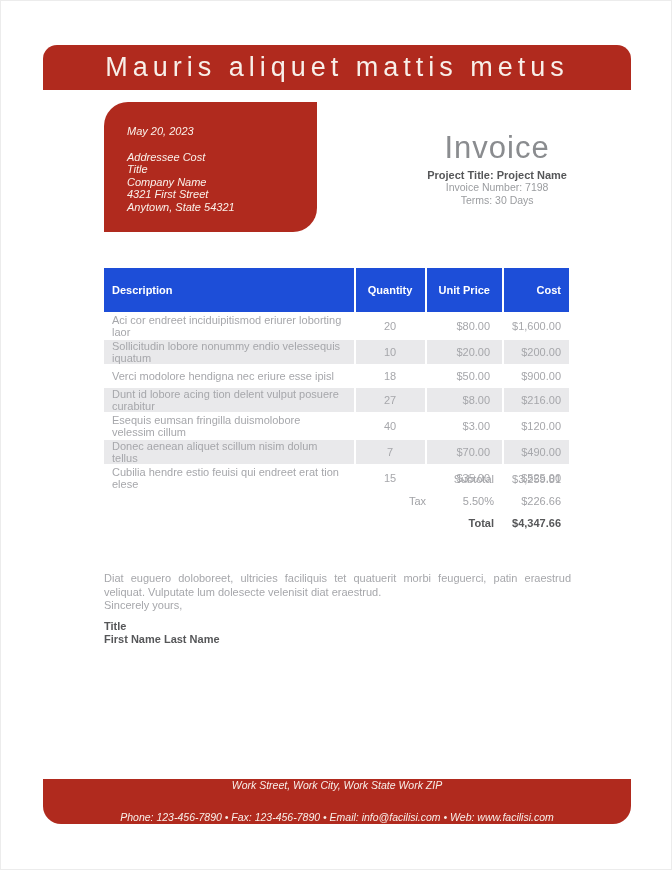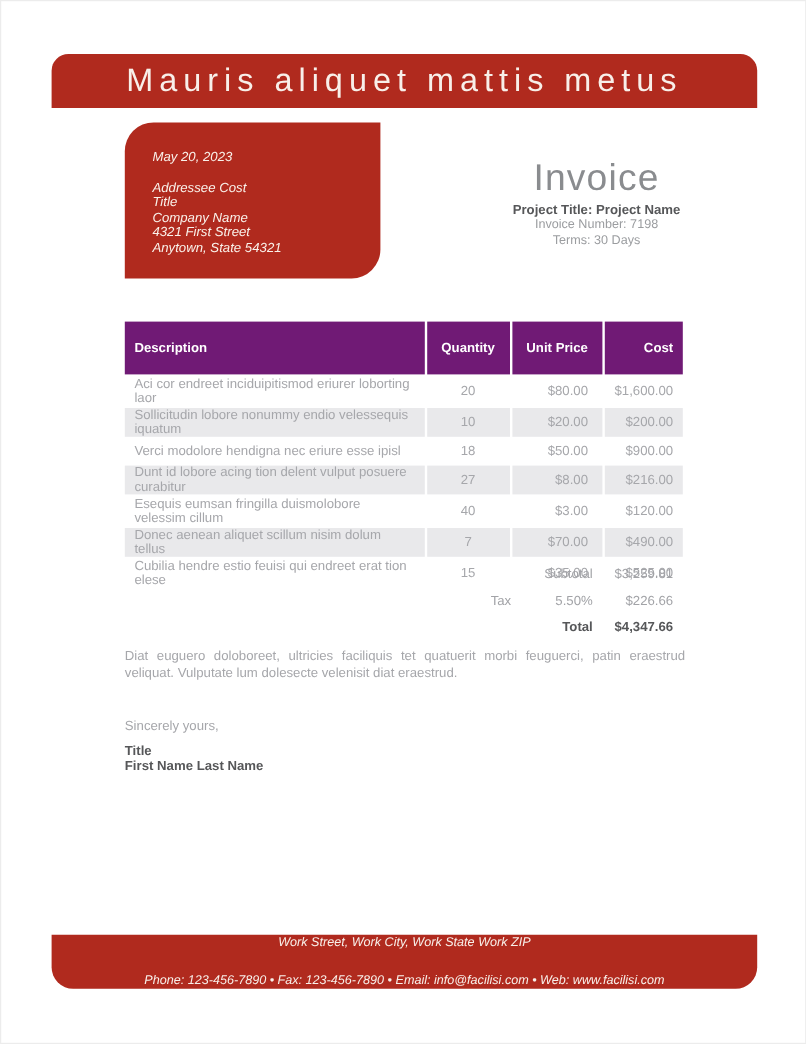--- a/index.html
+++ b/index.html
@@ -75,21 +75,21 @@
   
   .items-table {
     position: absolute;
     left: 101px; top: 265px;
     width: 469px;
     border-collapse: separate;
     border-spacing: 2px 2px;
     font-size: 11px;
   }
   .items-table th {
-    background: #701a75;
+    background: #1d4ed8;
     color: #ffffff;
     font-weight: bold;
     height: 22px;
     padding: 16px 8px;
   }
   .items-table td {
     height: 20px;
     color: #a6a7ab;
     padding: 0 8px;
   }
@@ -117,21 +117,21 @@
   }
   .totals-row .t-qty   { text-align: right; padding-right: 4px; }
   .totals-row .t-label { text-align: right; padding-right: 12px; }
   .totals-row .t-value { text-align: right; padding-right: 8px; }
   .totals-row.grand .t-label,
   .totals-row.grand .t-value { font-weight: bold; color: #565759; }
 
   
   .note {
     position: absolute;
-    left: 103px; top: 540px;
+    left: 103px; top: 571px;
     width: 467px;
     font-size: 11px;
     line-height: 13.5px;
     color: #a6a7ab;
     text-align: justify;
   }
   .closing {
     position: absolute;
     left: 103px; top: 598px;
     font-size: 11px;

